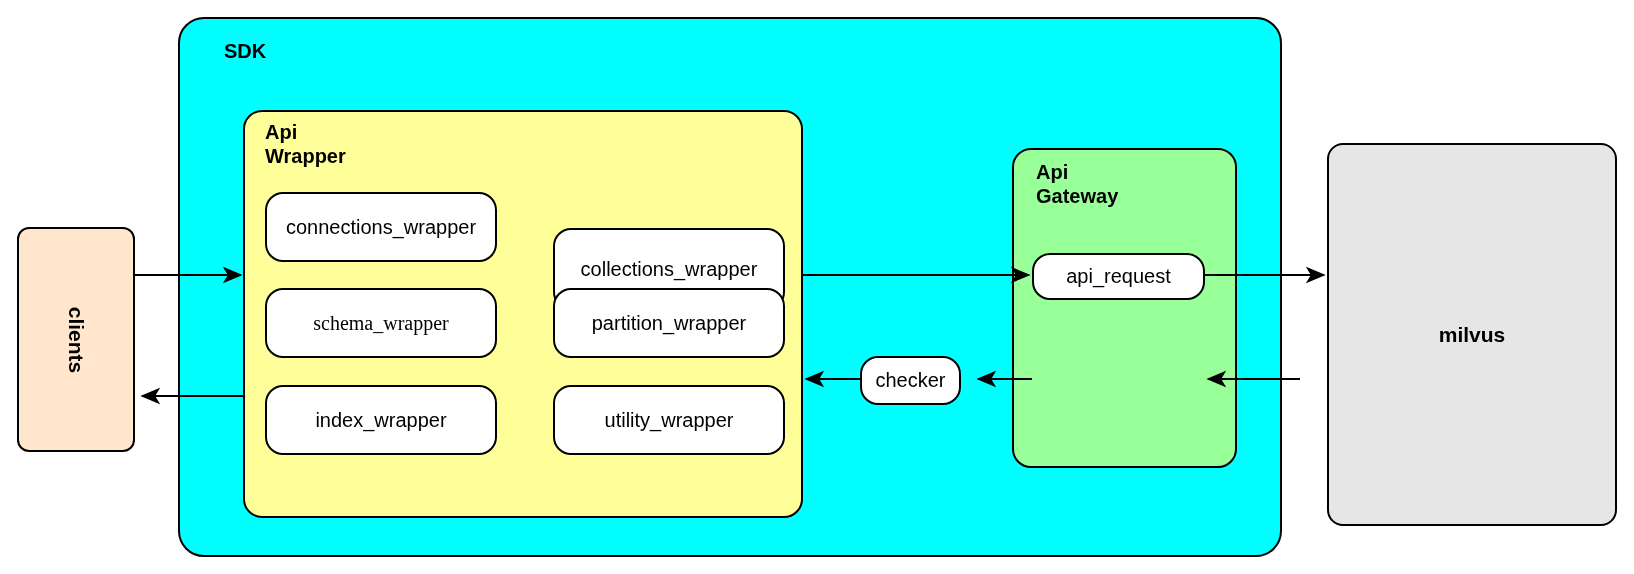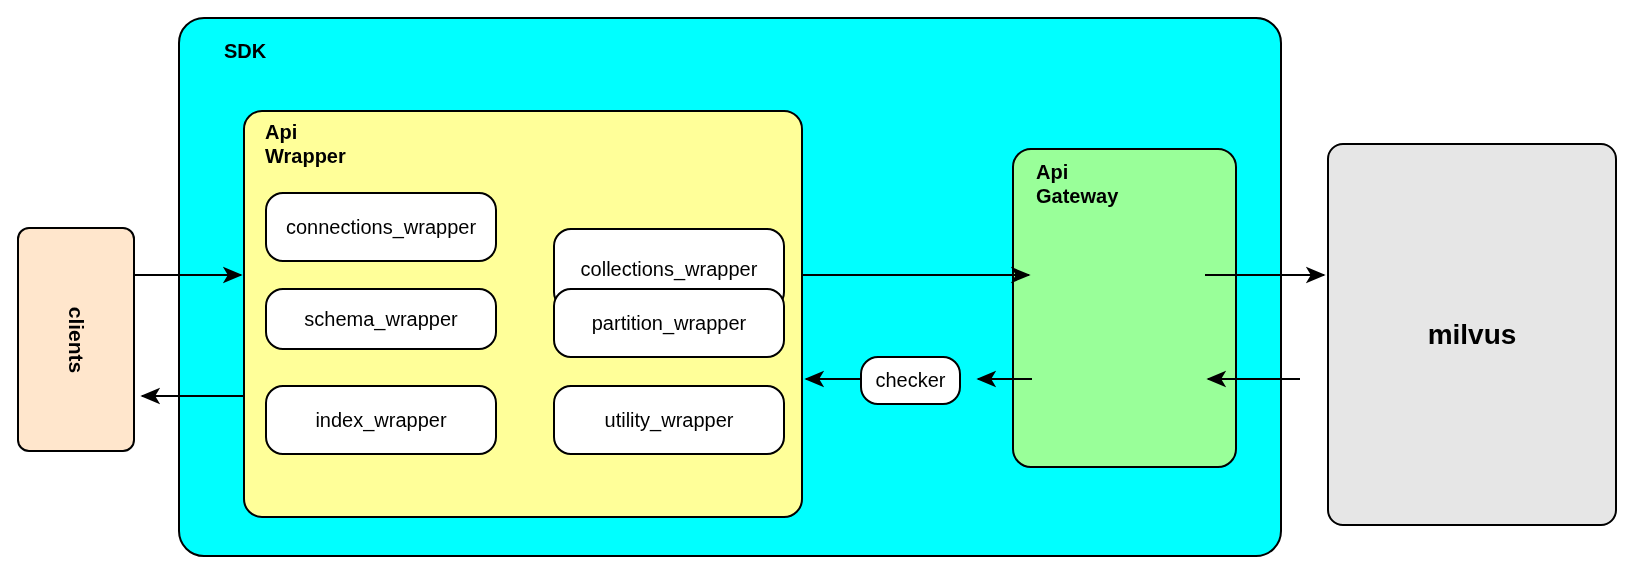--- a/index.html
+++ b/index.html
@@ -104,36 +104,36 @@
     white-space: nowrap;
   }
   .endpoint-milvus {
     left: 1327px;
     top: 143px;
     width: 290px;
     height: 383px;
     background: #e6e6e6;
     border-radius: 16px;
     font-weight: bold;
-    font-size: 28px;
+    font-size: 21px;
     color: #000000;
   }
 
   
   .node-checker {
     left: 860px;
     top: 356px;
     width: 101px;
     height: 49px;
   }
 
   
   .node-connections { left: 265px; top: 192px; width: 232px; height: 70px; }
   .node-collections { left: 553px; top: 192px; width: 232px; height: 82px; margin-top: 36px; }
-  .node-schema      { left: 265px; top: 288px; width: 232px; height: 62px; }
+  .node-schema      { left: 265px; top: 288px; width: 232px; height: 70px; font-family: Liberation Serif, serif; }
   .node-partition   { left: 553px; top: 288px; width: 232px; height: 70px; }
   .node-index       { left: 265px; top: 385px; width: 232px; height: 70px; }
   .node-utility     { left: 553px; top: 385px; width: 232px; height: 70px; }
 
   
   .node-apirequest  { left: 1032px; top: 253px; width: 173px; height: 47px; }
   .node-apiresponse { left: 1032px; top: 356px; width: 173px; height: 47px; }
 
   
   #connectors {
@@ -181,20 +181,23 @@
   <div class="box node node-partition">
     <span>partition_wrapper</span>
   </div>
   <div class="box node node-index">
     <span>index_wrapper</span>
   </div>
   <div class="box node node-utility">
     <span>utility_wrapper</span>
   </div>
 
+  <div class="box node node-apirequest">
+    <span>api_request</span>
+  </div>
 
   <div class="box node node-checker">
     <span>checker</span>
   </div>
 
   <div class="box endpoint-milvus">
     <span>milvus</span>
   </div>
 
   <svg id="connectors" viewBox="0 0 1634 574">

